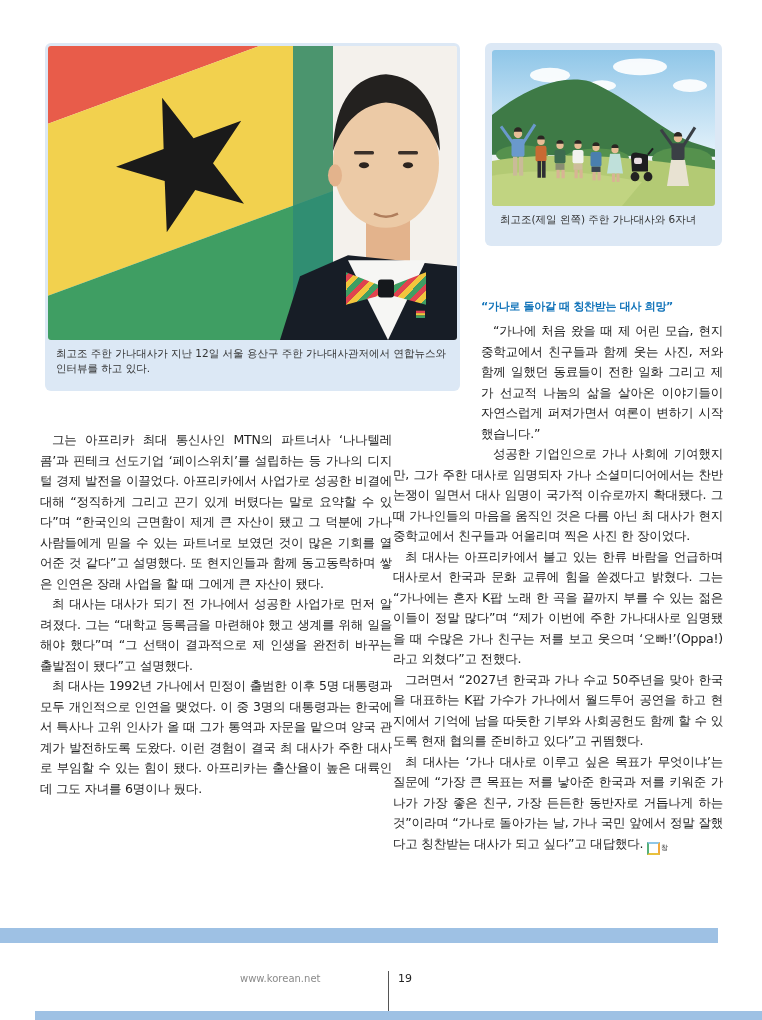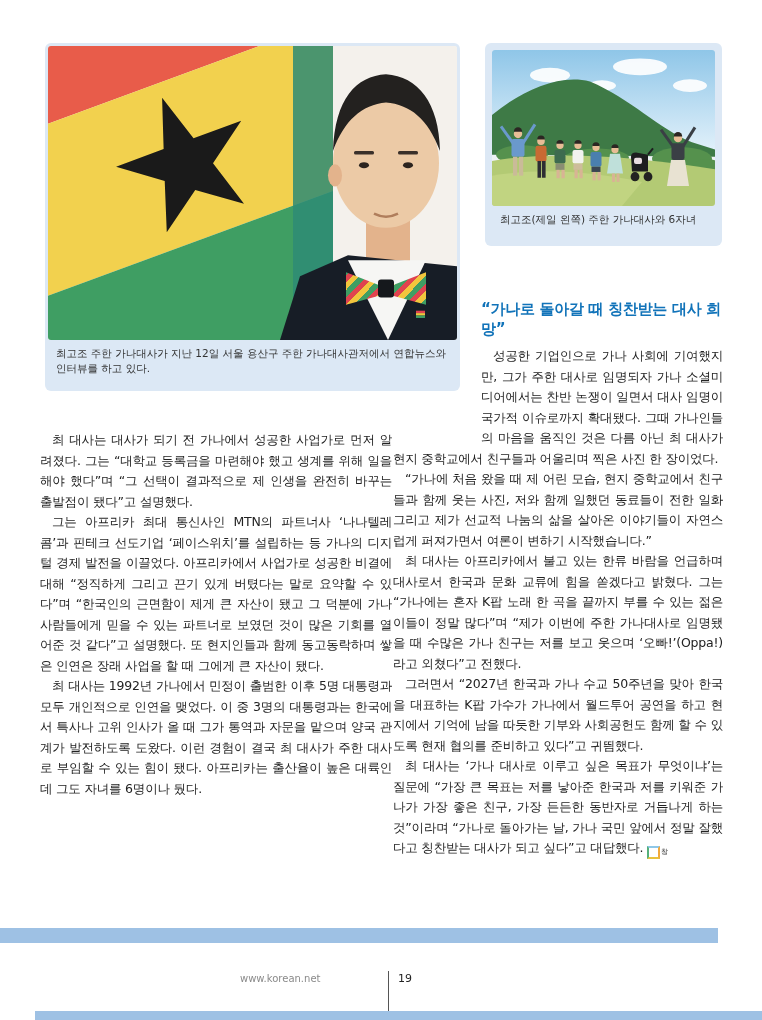--- a/index.html
+++ b/index.html
@@ -19,21 +19,21 @@
   figcaption {
     font-size:10.5px; line-height:15px; color:#333333; text-align:left;
     padding:6px 8px 7px 8px;
   }
   
   .col { position:absolute; }
   .col-left { left:40px; top:430px; width:352px; }
   .col-right { left:393px; top:300px; width:330px; }
   .wrap-spacer { float:left; width:88px; height:146px; }
   .col-heading {
-    font-size:15px; font-weight:bold; color:#1173b9;
+    font-size:11px; font-weight:bold; color:#1173b9;
     margin:0 0 7px 0; line-height:1.3; letter-spacing:-0.3px;
   }
   .body-par {
     margin:0; font-size:12.5px; line-height:20.5px; color:#222222;
     text-align:justify; text-indent:12px; letter-spacing:-0.2px;
     word-break:break-all; overflow-wrap:anywhere;
   }
   .end-mark {
     display:inline-block; width:13px; height:13px; box-sizing:border-box;
     border-top:2px solid #8ec7e8; border-right:2px solid #f2a93b;
@@ -196,30 +196,30 @@
             <rect x="179.5" y="89" width="13" height="16" rx="2" fill="#3a3f45"></rect>
             <polygon points="179,105 193,105 197,130 175,130" fill="#e8e2d2"></polygon>
           </g>
         </g>
       </svg>
     </div>
     <figcaption>최고조(제일 왼쪽) 주한 가나대사와 6자녀</figcaption>
   </figure>
 
   <div class="col col-left">
+    <p class="body-par">그는 아프리카 최대 통신사인 MTN의 파트너사 ‘나나텔레콤’과 핀테크 선도기업 ‘페이스위치’를 설립하는 등 가나의 디지털 경제 발전을 이끌었다. 아프리카에서 사업가로 성공한 비결에 대해 “정직하게 그리고 끈기 있게 버텼다는 말로 요약할 수 있다”며 “한국인의 근면함이 제게 큰 자산이 됐고 그 덕분에 가나 사람들에게 믿을 수 있는 파트너로 보였던 것이 많은 기회를 열어준 것 같다”고 설명했다. 또 현지인들과 함께 동고동락하며 쌓은 인연은 장래 사업을 할 때 그에게 큰 자산이 됐다.</p>
     <p class="body-par">최 대사는 대사가 되기 전 가나에서 성공한 사업가로 먼저 알려졌다. 그는 “대학교 등록금을 마련해야 했고 생계를 위해 일을 해야 했다”며 “그 선택이 결과적으로 제 인생을 완전히 바꾸는 출발점이 됐다”고 설명했다.</p>
-    <p class="body-par">그는 아프리카 최대 통신사인 MTN의 파트너사 ‘나나텔레콤’과 핀테크 선도기업 ‘페이스위치’를 설립하는 등 가나의 디지털 경제 발전을 이끌었다. 아프리카에서 사업가로 성공한 비결에 대해 “정직하게 그리고 끈기 있게 버텼다는 말로 요약할 수 있다”며 “한국인의 근면함이 제게 큰 자산이 됐고 그 덕분에 가나 사람들에게 믿을 수 있는 파트너로 보였던 것이 많은 기회를 열어준 것 같다”고 설명했다. 또 현지인들과 함께 동고동락하며 쌓은 인연은 장래 사업을 할 때 그에게 큰 자산이 됐다.</p>
     <p class="body-par">최 대사는 1992년 가나에서 민정이 출범한 이후 5명 대통령과 모두 개인적으로 인연을 맺었다. 이 중 3명의 대통령과는 한국에서 특사나 고위 인사가 올 때 그가 통역과 자문을 맡으며 양국 관계가 발전하도록 도왔다. 이런 경험이 결국 최 대사가 주한 대사로 부임할 수 있는 힘이 됐다. 아프리카는 출산율이 높은 대륙인데 그도 자녀를 6명이나 뒀다.</p>
   </div>
 
   <div class="col col-right">
     <div class="wrap-spacer"></div>
     <h2 class="col-heading">“가나로 돌아갈 때 칭찬받는 대사 희망”</h2>
+    <p class="body-par">“가나에 처음 왔을 때 제 어린 모습, 현지 중학교에서 친구들과 함께 웃는 사진, 저와 함께 일했던 동료들이 전한 일화 그리고 제가 선교적 나눔의 삶을 살아온 이야기들이 자연스럽게 퍼져가면서 여론이 변하기 시작했습니다.”</p>
     <p class="body-par">성공한 기업인으로 가나 사회에 기여했지만, 그가 주한 대사로 임명되자 가나 소셜미디어에서는 찬반 논쟁이 일면서 대사 임명이 국가적 이슈로까지 확대됐다. 그때 가나인들의 마음을 움직인 것은 다름 아닌 최 대사가 현지 중학교에서 친구들과 어울리며 찍은 사진 한 장이었다.</p>
-    <p class="body-par">“가나에 처음 왔을 때 제 어린 모습, 현지 중학교에서 친구들과 함께 웃는 사진, 저와 함께 일했던 동료들이 전한 일화 그리고 제가 선교적 나눔의 삶을 살아온 이야기들이 자연스럽게 퍼져가면서 여론이 변하기 시작했습니다.”</p>
     <p class="body-par">최 대사는 아프리카에서 불고 있는 한류 바람을 언급하며 대사로서 한국과 문화 교류에 힘을 쏟겠다고 밝혔다. 그는 “가나에는 혼자 K팝 노래 한 곡을 끝까지 부를 수 있는 젊은이들이 정말 많다”며 “제가 이번에 주한 가나대사로 임명됐을 때 수많은 가나 친구는 저를 보고 웃으며 ‘오빠!’(Oppa!)라고 외쳤다”고 전했다.</p>
     <p class="body-par">그러면서 “2027년 한국과 가나 수교 50주년을 맞아 한국을 대표하는 K팝 가수가 가나에서 월드투어 공연을 하고 현지에서 기억에 남을 따듯한 기부와 사회공헌도 함께 할 수 있도록 현재 협의를 준비하고 있다”고 귀띔했다.</p>
     <p class="body-par"><span>최 대사는 ‘가나 대사로 이루고 싶은 목표가 무엇이냐’는 질문에 “가장 큰 목표는 저를 낳아준 한국과 저를 키워준 가나가 가장 좋은 친구, 가장 든든한 동반자로 거듭나게 하는 것”이라며 “가나로 돌아가는 날, 가나 국민 앞에서 정말 잘했다고 칭찬받는 대사가 되고 싶다”고 대답했다.</span> <span class="end-mark">창</span></p>
   </div>
 
   <div class="bottom-bar"></div>
   <div class="footer-url">www.korean.net</div>
   <div class="footer-rule"></div>
   <div class="page-num">19</div>
   <div class="bottom-edge-bar"></div>

